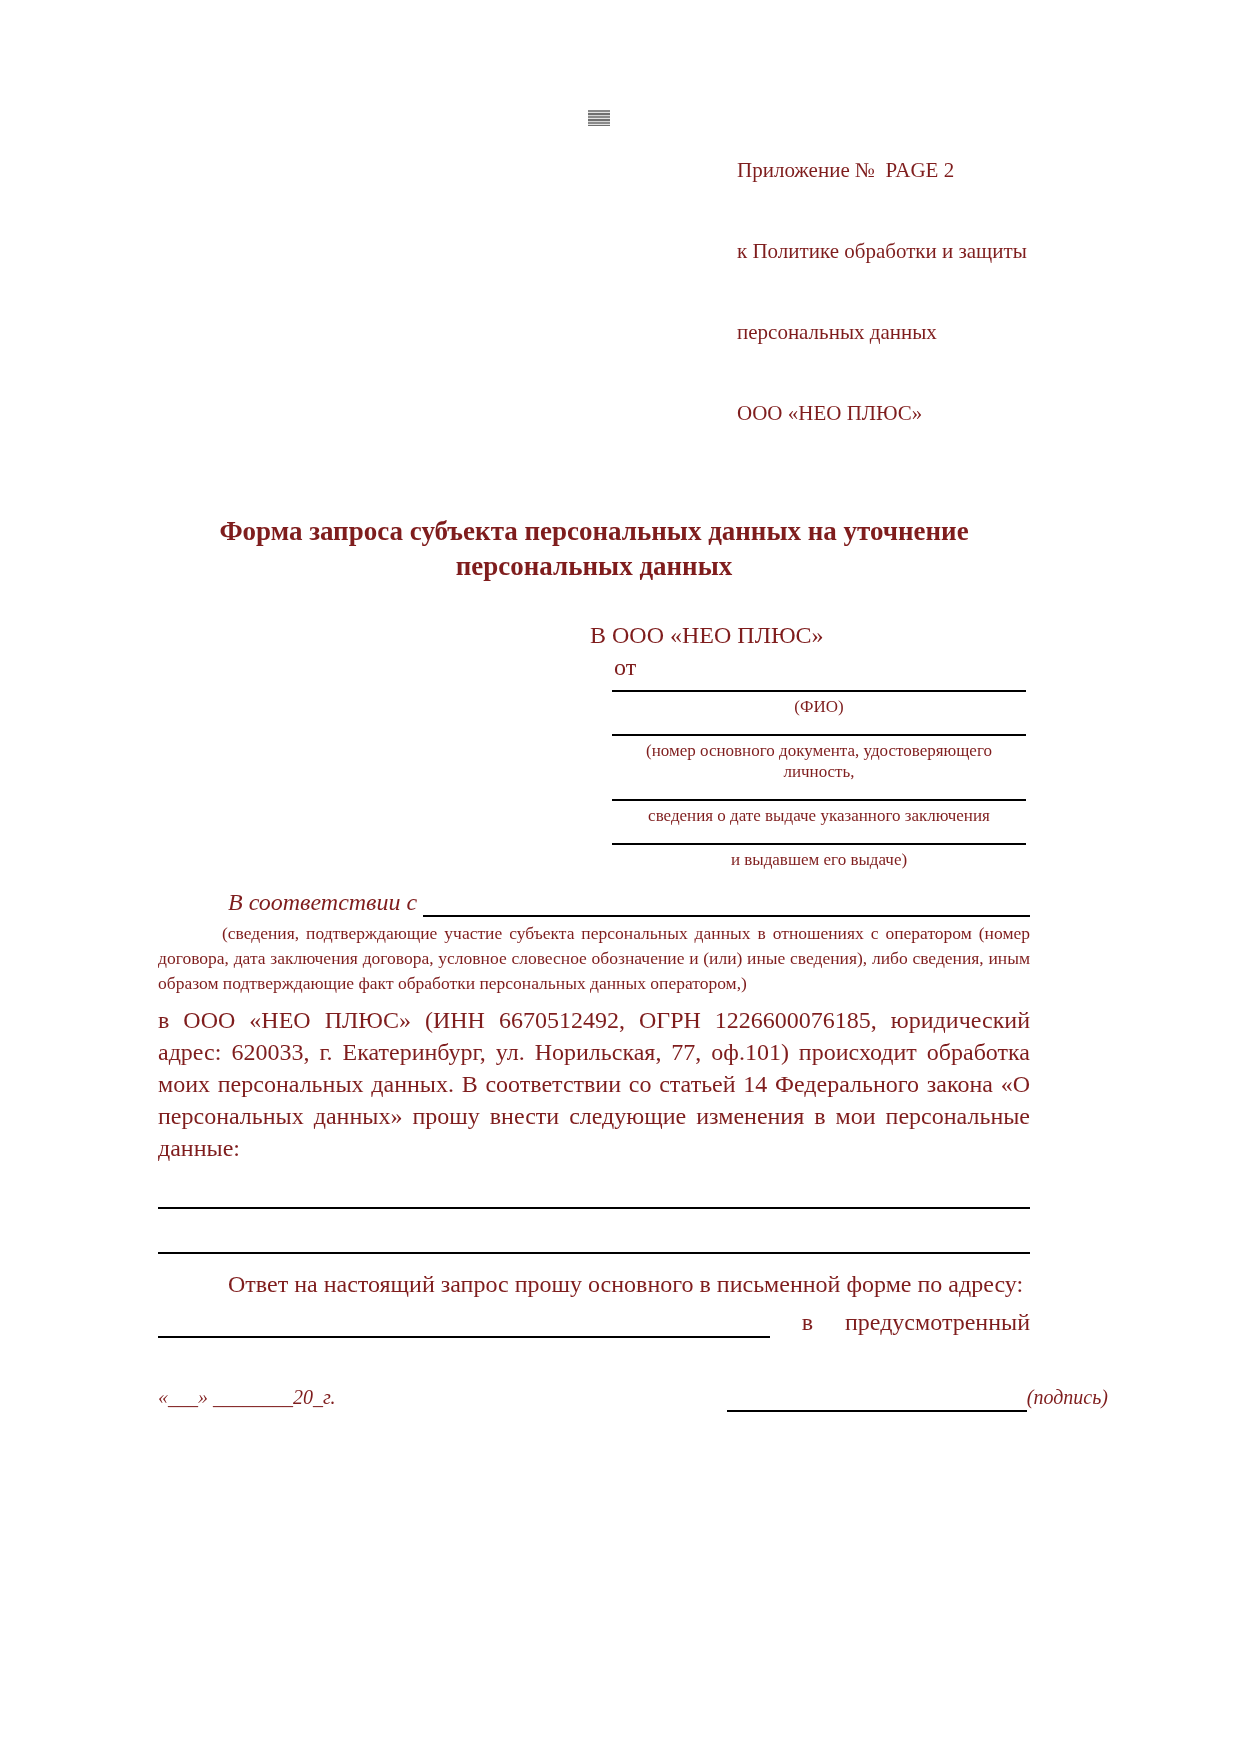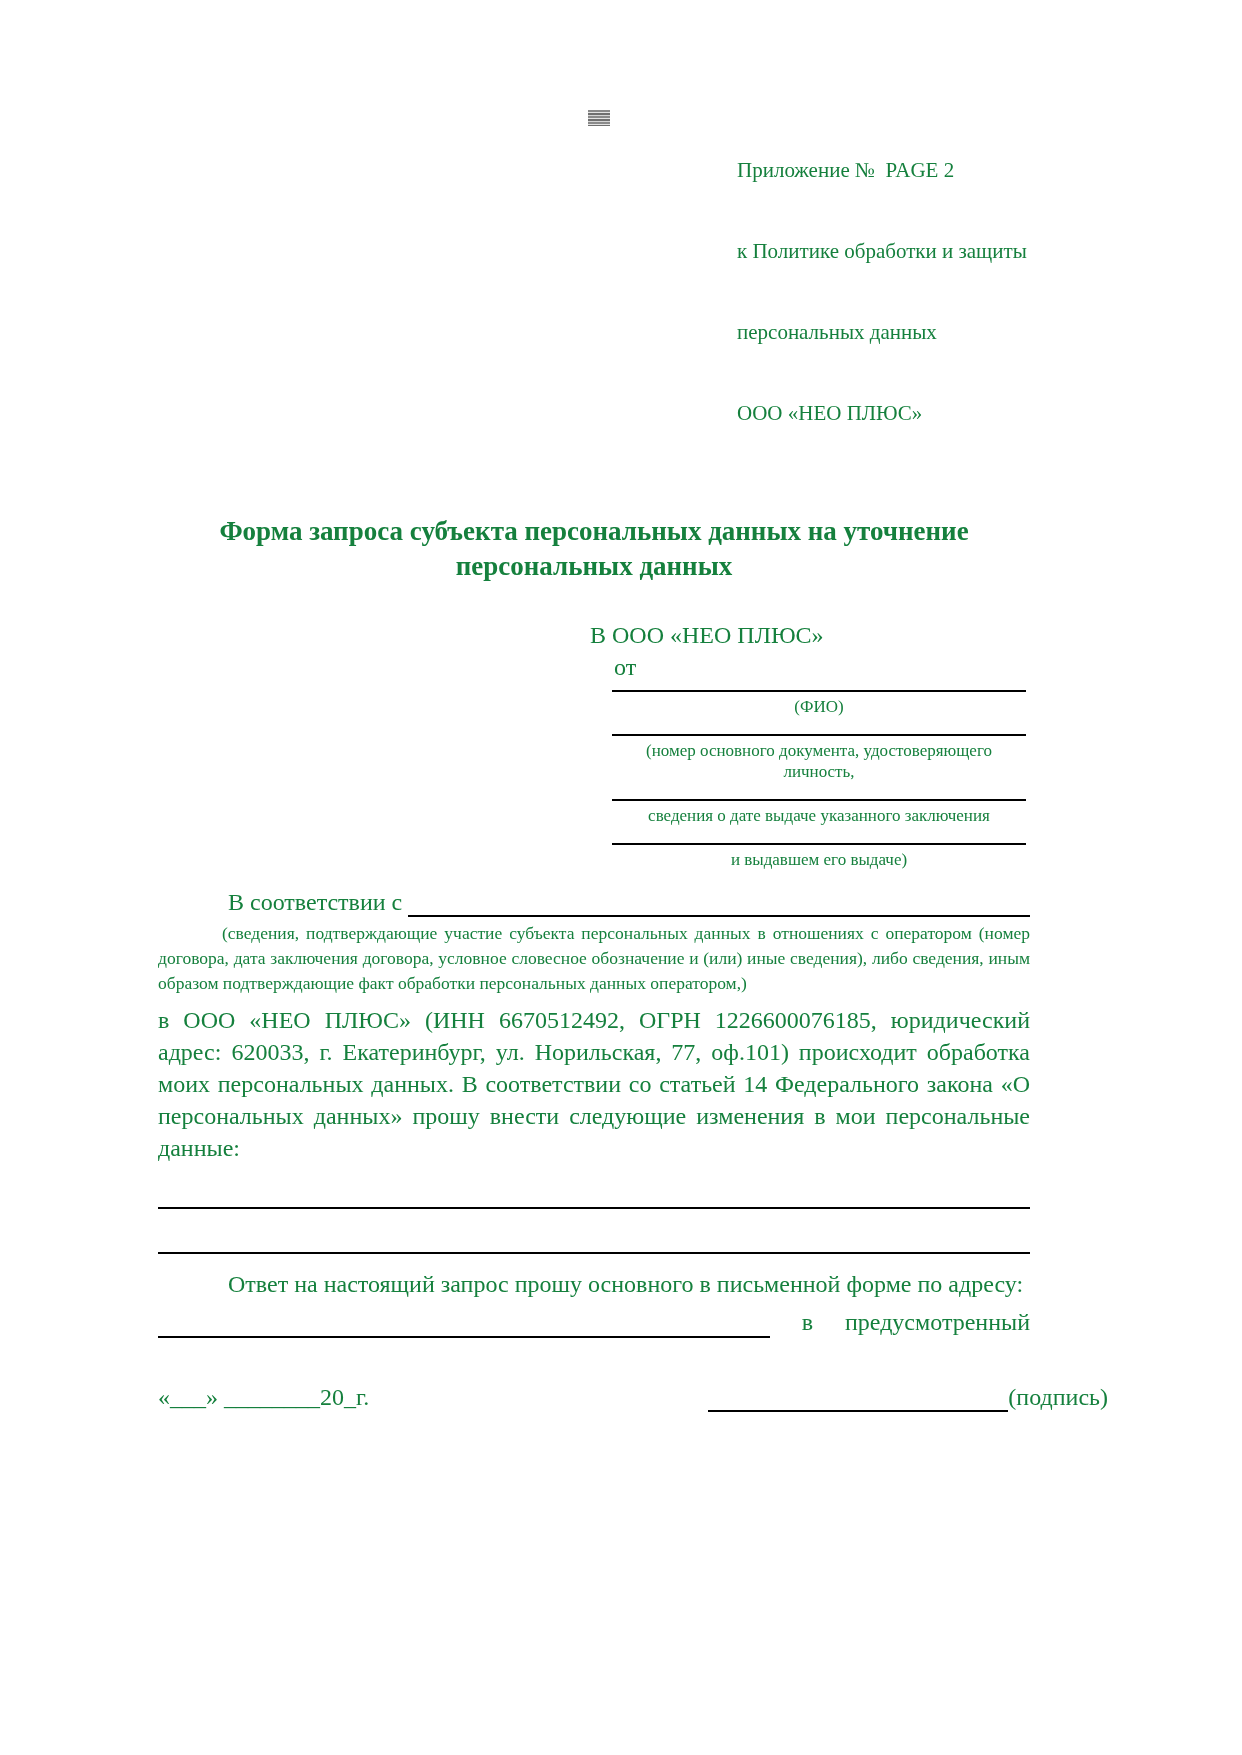--- a/index.html
+++ b/index.html
@@ -1,21 +1,21 @@
 <!DOCTYPE html>
 <html><head>
 <meta charset="utf-8">
 <style>
   html, body { margin: 0; padding: 0; background: #fff; }
   .page {
     position: relative;
     width: 1242px;
     height: 1755px;
     background: #ffffff;
-    color: #15803d;
+    color: #7f1d1d;
     font-family: "Liberation Serif", "DejaVu Serif", serif;
     box-sizing: border-box;
     padding: 0 212px 0 158px;
     overflow: hidden;
   }
   
   .doc-icon {
     position: absolute;
     left: 588px;
     top: 110px;
@@ -77,20 +77,21 @@
     font-size: 24px;
     line-height: 30px;
     letter-spacing: 1px;
   }
   .intro-row {
     display: flex;
     align-items: flex-start;
     margin-top: 16px;
     font-size: 24px;
     line-height: 30px;
+    font-style: italic;
   }
   .intro-row .intro-text { margin-left: 70px; white-space: pre; }
   .fill-line {
     flex: 1 1 auto;
     border-bottom: 2px solid #000;
     height: 28px;
   }
   .footnote {
     margin: 4px 0 0 0;
     font-size: 17.5px;
@@ -132,22 +133,23 @@
   .reply-tail {
     margin: 6px 0 0 0;
     font-size: 24px;
     line-height: 32px;
   }
   .signature-row {
     margin-top: 44px;
     width: 950px;
     display: flex;
     align-items: flex-end;
-    font-size: 24px;
-    line-height: 30px;
+    font-size: 20px;
+    line-height: 30px;
+    font-style: italic;
   }
   .sig-date { flex: 0 0 auto; }
   .sig-spacer { flex: 1 1 auto; }
   .sig-line {
     flex: 0 0 auto;
     width: 300px;
     border-bottom: 2px solid #000;
     height: 26px;
   }
   .sig-caption { flex: 0 0 auto; }

